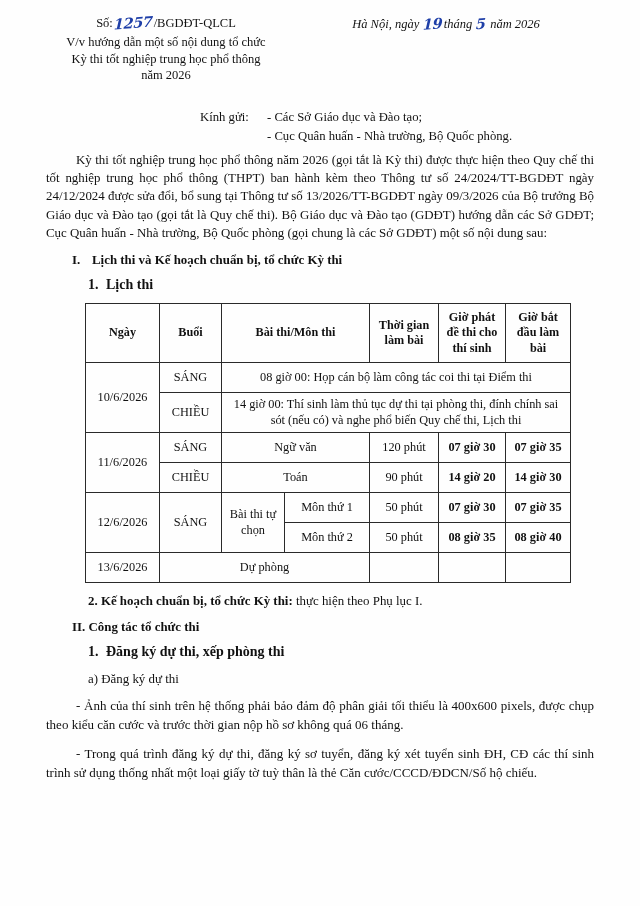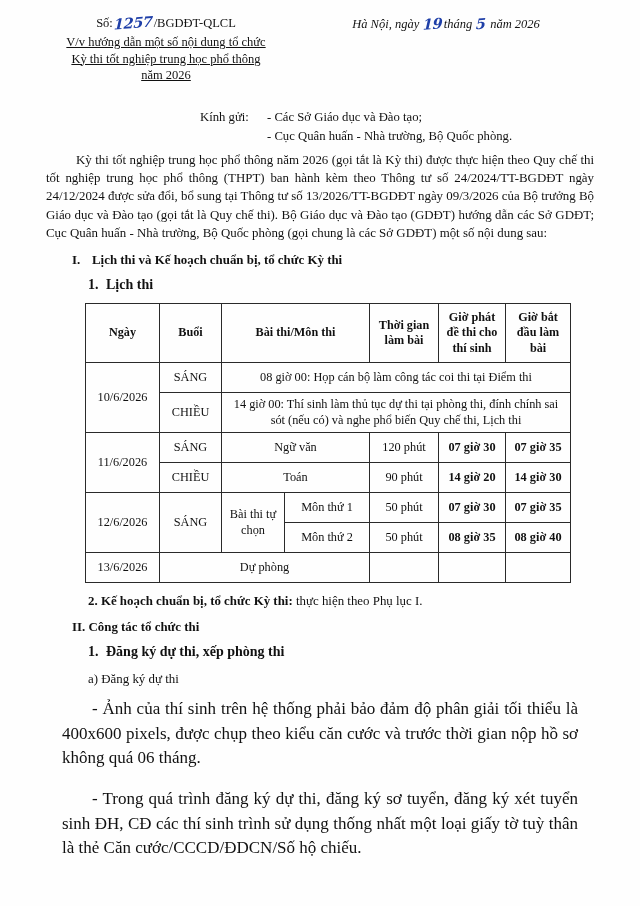--- a/index.html
+++ b/index.html
@@ -100,21 +100,21 @@
     display: inline-block;
     padding: 0 1px;
     vertical-align: -1px;
   }
   .subject {
     font-size: 12.5px;
     line-height: 1.32;
     margin-top: 3px;
     text-align: center;
   }
-  .subject .sline { display: block; white-space: nowrap; text-decoration: underline; }
+  .subject .sline { display: block; white-space: nowrap; }
   .date-block {
     flex: 1;
     text-align: center;
     font-style: italic;
     font-size: 12.5px;
     padding-top: 1px;
     white-space: nowrap;
   }
 
   
@@ -169,23 +169,23 @@
     margin-top: 11px;
     padding-left: 42px;
   }
   .h-run b { font-weight: bold; }
   .h-alpha {
     font-size: 12.9px;
     margin-top: 12px;
     padding-left: 42px;
   }
   p.dash {
-    margin: 16px;
+    margin: 0;
     margin-top: 10px;
-    font-size: 17px;
+    font-size: 13px;
     line-height: 1.45;
     text-align: justify;
     text-indent: 30px;
   }
   p.dash-j { text-align: justify; }
 
   
   .tbl-wrap {
     margin-top: 10px;
     padding: 0 0 0 85px;

